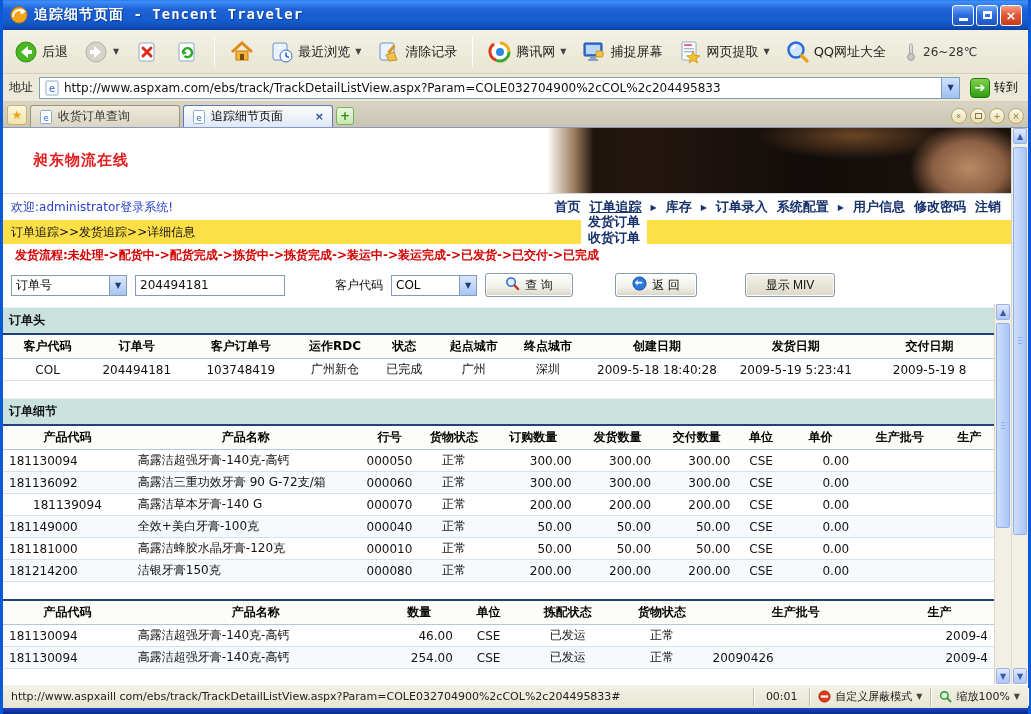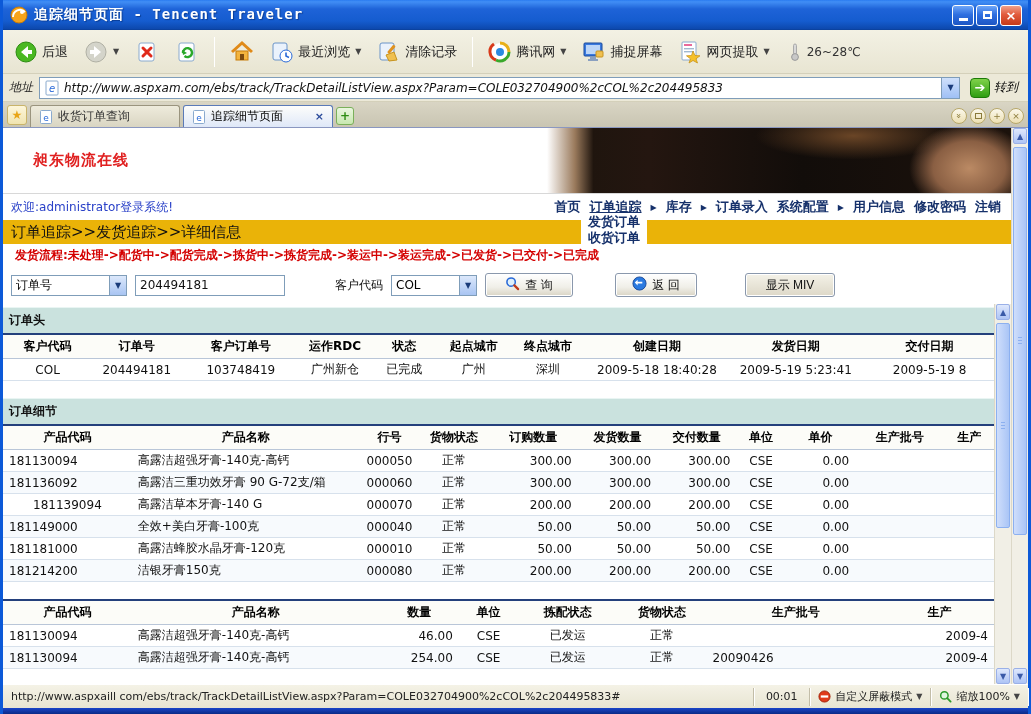--- a/index.html
+++ b/index.html
@@ -31,21 +31,21 @@
   .toolbar { height:44px; flex:none; display:flex; align-items:center; padding:0 6px; gap:6px;
     background:linear-gradient(180deg,#f3f1e4,#e8e5d2); border-bottom:1px solid #d4d0ba; font-size:13px; color:#222; }
   .tbtn { display:flex; align-items:center; gap:4px; padding:4px 5px; border-radius:3px; cursor:pointer; }
   .caret { font-size:8px; color:#444; margin-left:1px; }
   .tsep { width:1px; height:30px; background:#c9c4ae; border-right:1px solid #fff; margin:0 4px; flex:none; }
   .ticon { width:24px; height:24px; flex:none; }
   .weather { display:flex; align-items:center; gap:4px; margin-left:6px; color:#333; font-size:12px; }
 
   
   .addrbar { height:28px; flex:none; display:flex; align-items:center; padding:0 6px; gap:6px;
-    background:#ece9d8; border-bottom:1px solid #d4d0ba; font-size:12px;font-style:italic; }
+    background:#ece9d8; border-bottom:1px solid #d4d0ba; font-size:12px; }
   .addr-label { color:#222; flex:none; }
   .addr-box { flex:1; height:22px; background:#fff; border:1px solid #7f9db9; display:flex; align-items:center; overflow:hidden; }
   .addr-box .favicon { width:16px; height:16px; margin:0 4px; flex:none; }
   .addr-url { flex:1; font-size:12px; color:#111; white-space:nowrap; overflow:hidden; }
   .addr-drop { width:18px; height:20px; flex:none; background:linear-gradient(180deg,#cfe0fb,#9fc0f5); border-left:1px solid #7f9db9;
     display:flex; align-items:center; justify-content:center; font-size:8px; color:#1a3b7a; cursor:pointer; }
   .go-btn { display:flex; align-items:center; gap:4px; flex:none; padding:1px 4px; cursor:pointer; }
   .go-icon { width:20px; height:20px; border-radius:4px; background:linear-gradient(180deg,#7fd24a,#2f9e12);
     border:1px solid #1d7a08; color:#fff; font-weight:bold; display:flex; align-items:center; justify-content:center; font-size:13px; }
 
@@ -85,21 +85,21 @@
     padding:0 10px 0 8px; background:#fff; font-size:12px; }
   .welcome-text { color:#2a41c8; }
   .nav { display:flex; align-items:center; gap:9px; font-size:13px; font-weight:bold; color:#16316b; }
   .nav-item { cursor:pointer; white-space:nowrap; }
   .nav-item.active { text-decoration:underline; }
   .nav-arrow { font-size:8px; color:#16316b; }
   .nav-drop { position:absolute; left:578px; top:86px; width:66px; text-align:center; z-index:5;
     font-size:13px; font-weight:bold; color:#16316b; background:#fff; }
   .nav-drop div { line-height:16px; cursor:pointer; }
 
-  .breadcrumb { height:24px; flex:none; display:flex; align-items:center; padding-left:8px; font-size:15px; color:#111; background:#eab308; }
+  .breadcrumb { height:24px; flex:none; display:flex; align-items:center; padding-left:8px; font-size:12px; color:#111; background:#fde047; }
   .flow { height:22px; flex:none; display:flex; align-items:center; padding-left:12px; font-size:12px; font-weight:bold; color:#d40000; background:#fff; }
 
   .form-row { height:38px; flex:none; display:flex; align-items:center; padding-left:8px; gap:8px; background:#fff; font-size:12px; }
   .xp-select { height:21px; background:#fff; border:1px solid #7f9db9; display:flex; align-items:center; cursor:pointer; }
   .xp-select .sel-text { flex:1; padding:0 4px; white-space:nowrap; overflow:hidden; }
   .xp-select .sel-btn { width:17px; height:19px; flex:none; background:linear-gradient(180deg,#dce8fb,#a8c4f2);
     border-left:1px solid #7f9db9; display:flex; align-items:center; justify-content:center; font-size:8px; color:#1a3b7a; }
   .xp-input { height:21px; border:1px solid #7f9db9; padding:0 4px; font-size:12px; font-family:"DejaVu Sans",sans-serif; color:#111; }
   .xp-btn { height:24px; display:flex; align-items:center; justify-content:center; gap:5px; padding:0 10px;
     border:1px solid #8a98ac; border-radius:3px; background:linear-gradient(180deg,#ffffff,#f0efe8 60%,#d9d4c4);
@@ -243,20 +243,28 @@
     <span class="tbtn">
       <span class="ticon"><svg viewBox="0 0 24 24" width="24" height="24">
             <rect x="4" y="2" width="14" height="18" rx="1" fill="#fff" stroke="#8aaace"></rect>
             <rect x="6" y="4" width="8" height="2" fill="#e86a9a"></rect>
             <rect x="6" y="8" width="10" height="1.4" fill="#a0b8d0"></rect>
             <rect x="6" y="11" width="10" height="1.4" fill="#a0b8d0"></rect>
             <path d="M15 11 L17 15.5 L22 15.8 L18 18.8 L19.5 23 L15 20.5 L11 23 L12.5 18.8 L8.5 15.8 L13.5 15.5 Z" fill="#f6c028" stroke="#c8941e" stroke-width="0.8"></path>
           </svg></span>
       <span>网页提取</span>
       <span class="caret">▼</span>
+    </span>
+    <span class="tbtn">
+      <span class="ticon"><svg viewBox="0 0 24 24" width="24" height="24">
+            <circle cx="10" cy="10" r="7.5" fill="#cfe6fb" stroke="#2a6ad8" stroke-width="2.4"></circle>
+            <path d="M15.5 15.5 L21 21" stroke="#e8a518" stroke-width="3.4" stroke-linecap="round"></path>
+            <path d="M6 9 a5 5 0 0 1 4 -3" fill="none" stroke="#fff" stroke-width="1.6"></path>
+          </svg></span>
+      <span>QQ网址大全</span>
     </span>
     <span class="weather">
       <span class="ticon" style="width:16px;height:20px;"><svg viewBox="0 0 16 20" width="16" height="20">
             <rect x="6.5" y="2" width="3" height="11" rx="1.5" fill="#d8d8d8" stroke="#aaa"></rect>
             <circle cx="8" cy="15" r="3.4" fill="#c8c8c8" stroke="#999"></circle>
           </svg></span>
       <span>26~28℃</span>
     </span>
   </div>
 

